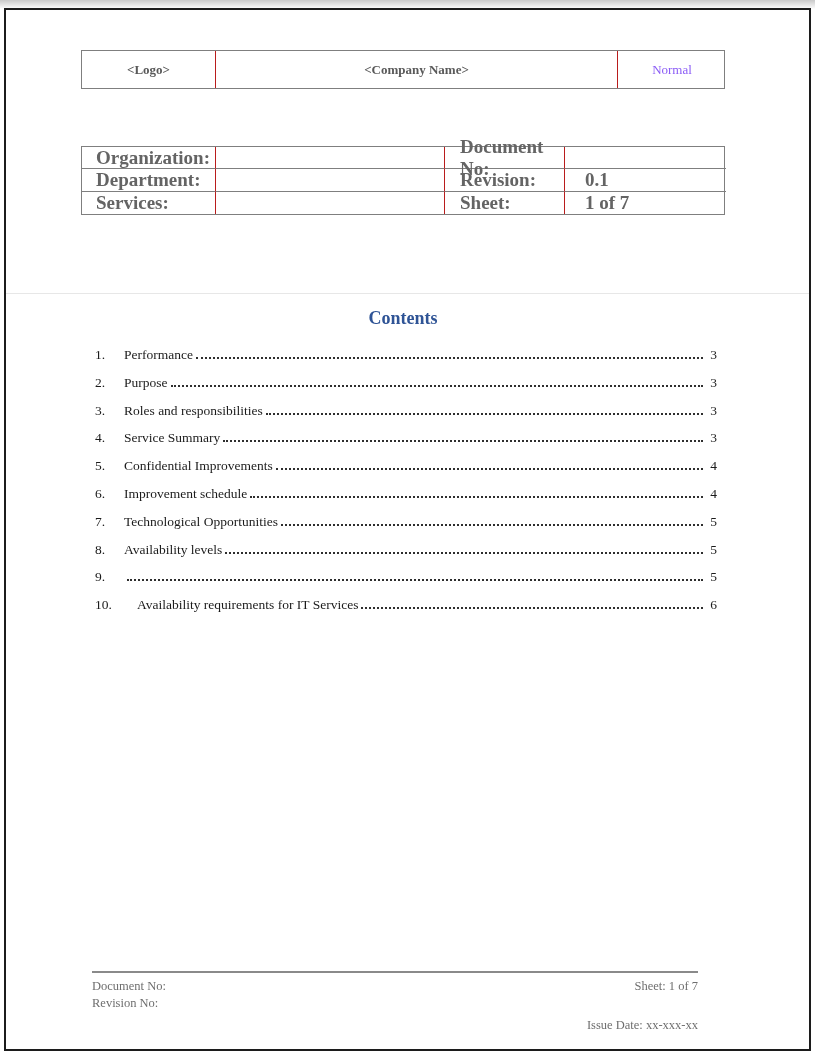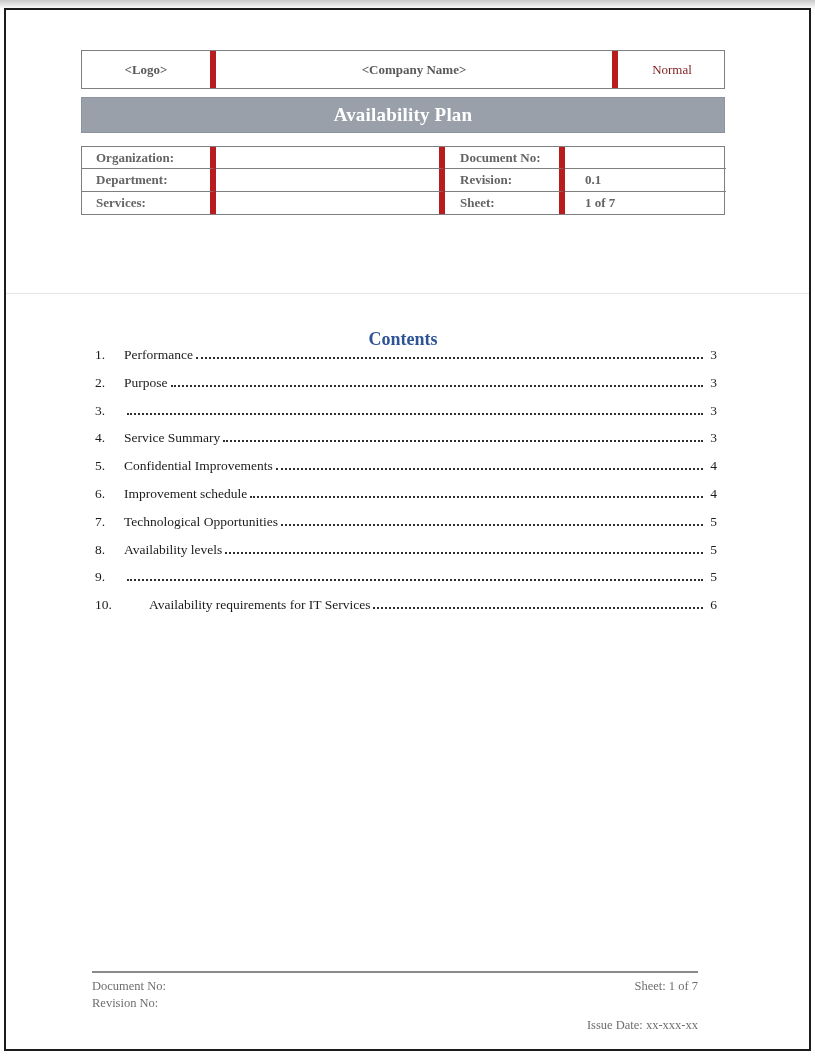--- a/index.html
+++ b/index.html
@@ -27,63 +27,63 @@
   
   .header-table {
     position: absolute; left: 81px; top: 50px; width: 644px; height: 39px;
     display: grid; grid-template-columns: 134px 402px 108px;
     border: 1px solid #7f7f7f;
   }
   .header-table .cell {
     display: flex; align-items: center; justify-content: center;
     font-size: 13px; font-weight: bold; color: #595959;
   }
-  .header-table .cell.normal-cell { font-weight: normal; color: #7f1d1d; }
-  .br { border-right: 6px solid #b91c1c; }
+  .header-table .cell.normal-cell { font-weight: normal; color: #8b5cf6; }
+  .br { border-right: 1px solid #b91c1c; }
   .bb { border-bottom: 1px solid #7f7f7f; }
 
   
   .title-bar {
     position: absolute; left: 81px; top: 97px; width: 644px; height: 36px;
     background: #99a0aa; border: 1px solid #8d949e;
     display: flex; align-items: center; justify-content: center;
   }
   .title-bar .title-text {
     color: #ffffff; font-size: 19px; font-weight: bold; letter-spacing: .2px;
   }
 
   
   .meta-table {
     position: absolute; left: 81px; top: 146px; width: 644px;
     display: grid; grid-template-columns: 134px 229px 120px 161px;
     grid-template-rows: repeat(3, 22.3px);
     border: 1px solid #7f7f7f;
-    font-size: 13px; font-weight: bold; color: #646464;
+    font-size: 19px; font-weight: bold; color: #646464;
   }
   .meta-table .mcell { display: flex; align-items: center; }
   .meta-table .lab { padding-left: 14px; }
   .meta-table .lab2 { padding-left: 15px; }
   .meta-table .val { padding-left: 20px; text-align: center; }
 
   
   .contents-heading {
     position: absolute; left: 81px; top: 308px; width: 644px;
-    text-align: center; font-size: 18px; font-weight: bold; color: #2f5496; margin-top: 21px;
+    text-align: center; font-size: 18px; font-weight: bold; color: #2f5496;
   }
   .toc-list {
     position: absolute; left: 95px; top: 341px; width: 622px;
     font-size: 13.5px; color: #1b1b1b;
   }
   .toc-row {
     display: flex; align-items: baseline; line-height: 27.8px;
     cursor: pointer;
   }
   .toc-num { width: 29px; flex: 0 0 29px; }
   .toc-label { white-space: nowrap; }
-  .toc-label.indent2 { margin-left: 25px; }
+  .toc-label.indent2 { margin-left: 13px; }
   .toc-leader {
     flex: 1 1 auto; border-bottom: 2px dotted #2e2e2e; margin: 0 4px 0 3px;
   }
   .toc-page { flex: 0 0 auto; text-align: right; min-width: 10px; }
 
   
   .page-footer {
     position: absolute; left: 92px; top: 971px; width: 606px;
     border-top: 2px solid #8a8a8a; padding-top: 5px;
     font-size: 12.5px; color: #6e6e6e; line-height: 17px;
@@ -101,23 +101,20 @@
 <div class="page">
   <div class="top-shade"></div>
   <div class="section-divider"></div>
 
   <div class="header-table">
     <div class="cell br">&lt;Logo&gt;</div>
     <div class="cell br">&lt;Company Name&gt;</div>
     <div class="cell normal-cell">Normal</div>
   </div>
 
-  <div class="title-bar" style="background: rgb(153, 160, 170);">
-    <span class="title-text">Availability Plan</span>
-  </div>
 
   <div class="meta-table">
     <div class="mcell lab br bb">Organization:</div>
     <div class="mcell val br bb"></div>
     <div class="mcell lab2 br bb">Document No:</div>
     <div class="mcell val bb"></div>
 
     <div class="mcell lab br bb">Department:</div>
     <div class="mcell val br bb"></div>
     <div class="mcell lab2 br bb">Revision:</div>
@@ -140,20 +137,21 @@
 
     <div class="toc-row">
       <span class="toc-num">2.</span>
       <span class="toc-label">Purpose</span>
       <span class="toc-leader"></span>
       <span class="toc-page">3</span>
     </div>
 
     <div class="toc-row">
       <span class="toc-num">3.</span>
+      <span class="toc-label">Roles and responsibilities</span>
       <span class="toc-leader"></span>
       <span class="toc-page">3</span>
     </div>
 
     <div class="toc-row">
       <span class="toc-num">4.</span>
       <span class="toc-label">Service Summary</span>
       <span class="toc-leader"></span>
       <span class="toc-page">3</span>
     </div>

